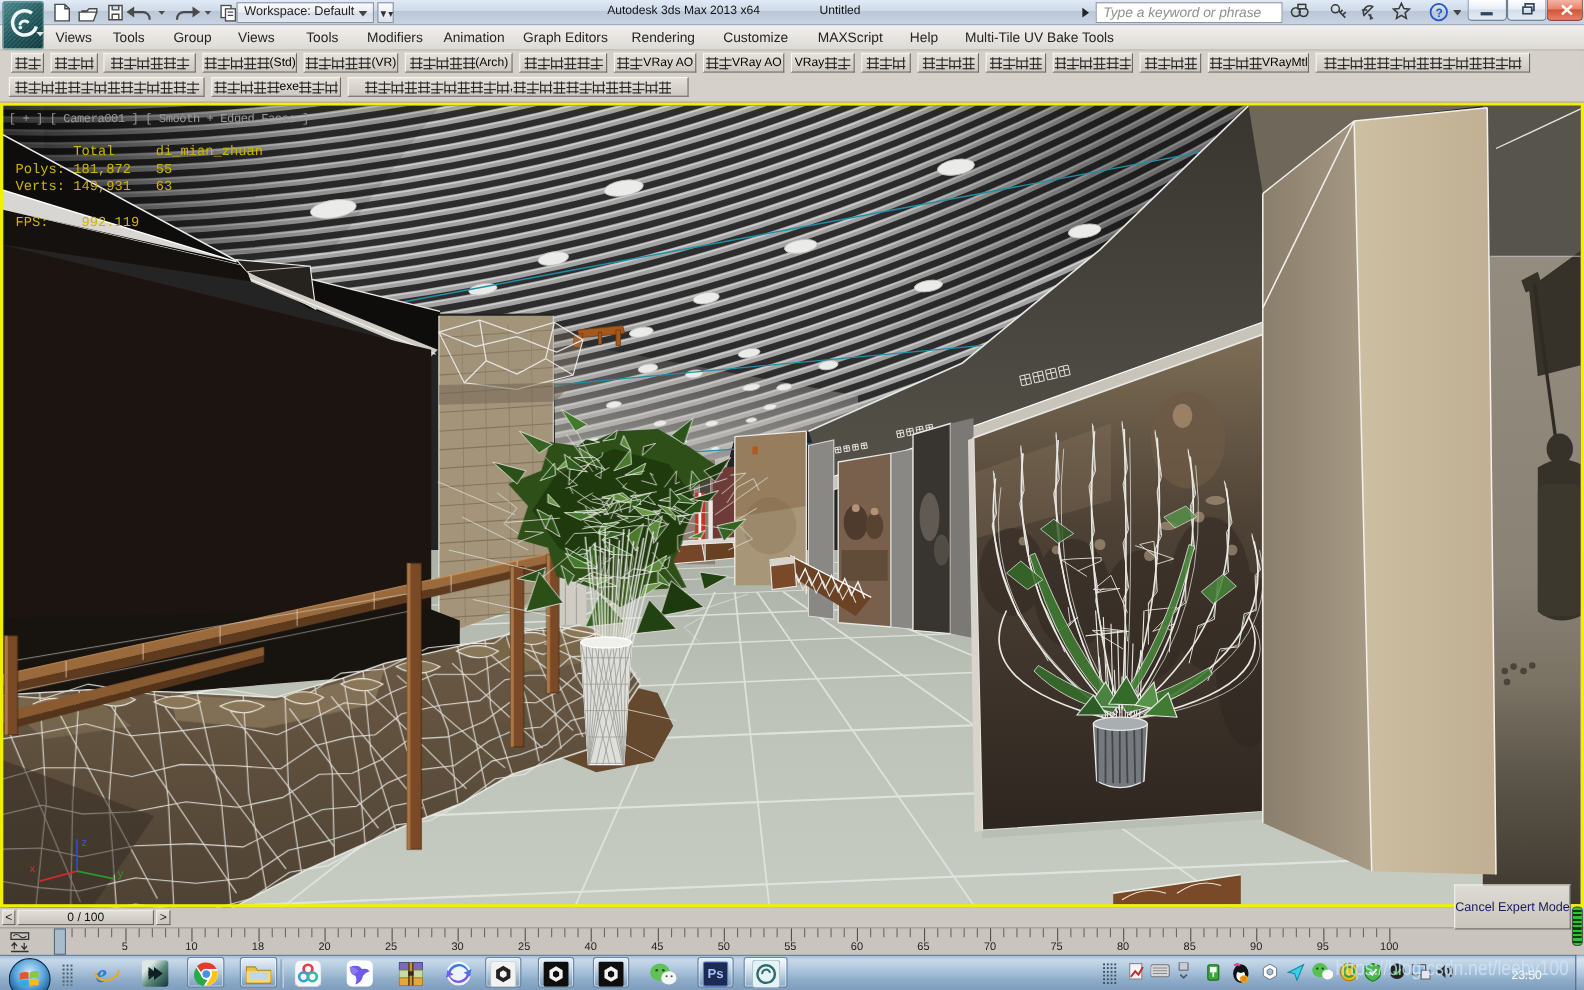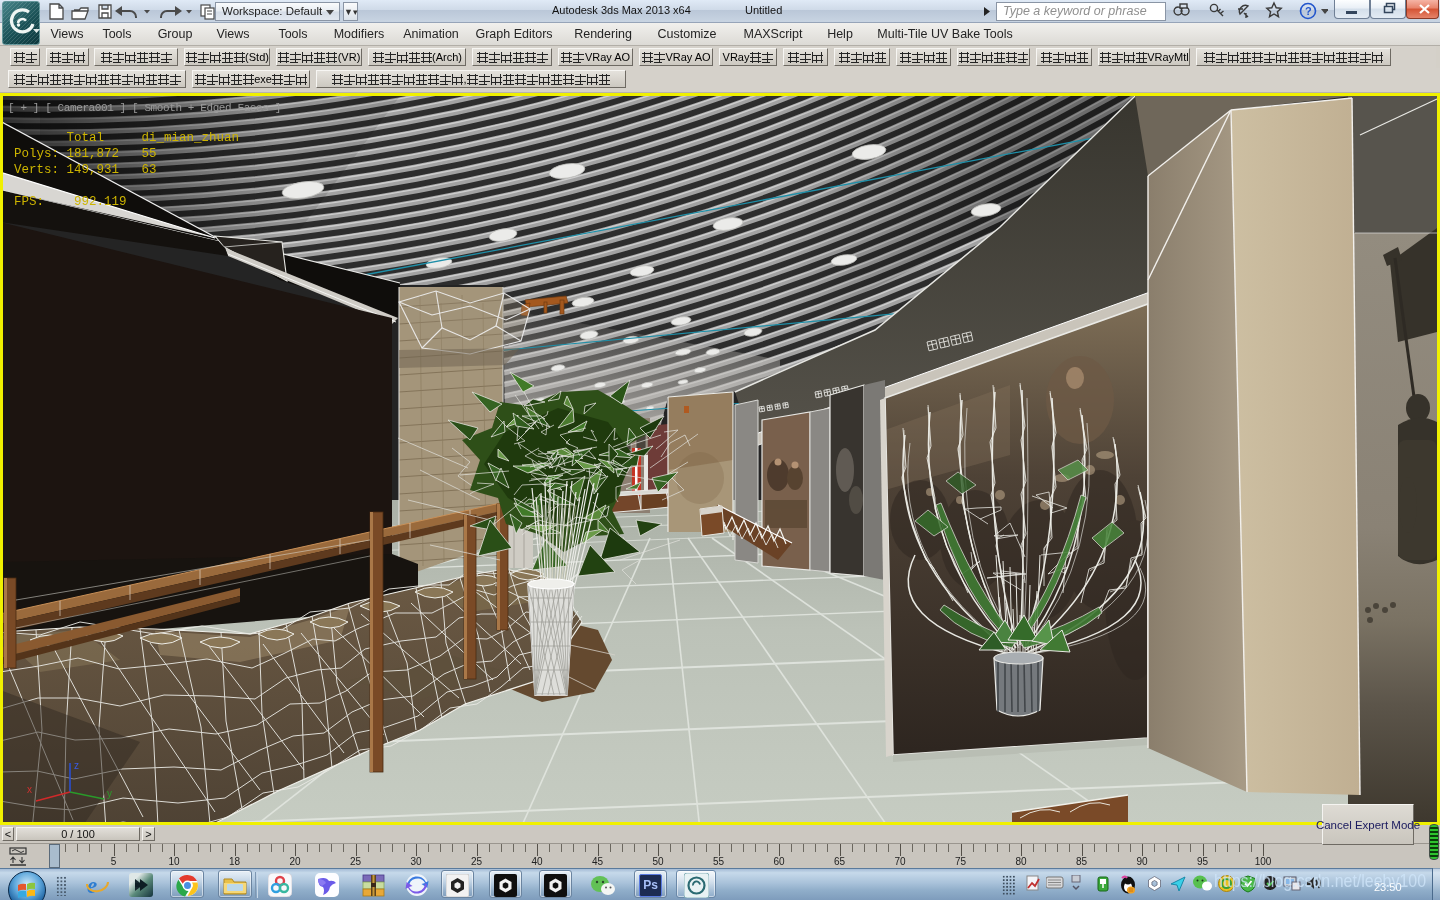--- a/index.html
+++ b/index.html
@@ -24,21 +24,21 @@
 #menu{top:23px;left:0;width:1440px;height:23px;background:linear-gradient(#f1f0ed,#dcdad5);border-bottom:1px solid #b2aea7}
 #menu span{position:absolute;top:4px;font-size:12.5px;color:#242424;transform:translateX(-50%)}
 
 #tb1{top:46px;left:0;width:1436px;height:22px;background:#d5d1ca}
 #tb2{top:68px;left:0;width:1440px;height:25px;background:#d5d1ca;border-bottom:1px solid #b8b4ad}
 .tbtn{position:absolute;top:2px;height:18px;background:linear-gradient(#e5e2dc,#ccc8c0);border:1px solid;border-color:#f7f6f3 #6e6a63 #6e6a63 #f7f6f3;display:flex;align-items:center;justify-content:center;font-size:11px;color:#000;white-space:nowrap}
 
 #trackrow{top:825px;left:0;width:1440px;height:18px;background:#ccc8c1}
 #ruler{top:843px;left:0;width:1440px;height:25px;background:#c9c5be;border-top:1px solid #9a968f}
 .rbtn{position:absolute;background:linear-gradient(#e2dfd9,#c9c5bd);border:1px solid;border-color:#f5f4f1 #6e6a63 #6e6a63 #f5f4f1;font-size:11px;color:#111;text-align:center}
-#cancelx{position:absolute;left:1322px;top:804px;width:92px;height:41px;background:linear-gradient(#dedbd4,#c9c5bd);border:1px solid;border-color:#f5f4f1 #6e6a63 #6e6a63 #f5f4f1;color:#1a1a5e;font-size:11.5px;display:flex;align-items:center;justify-content:center;z-index:3;white-space:nowrap}
+#cancelx{position:absolute;left:1322px;top:804px;width:106px;height:41px;background:linear-gradient(#dedbd4,#c9c5bd);border:1px solid;border-color:#f5f4f1 #6e6a63 #6e6a63 #f5f4f1;color:#1a1a5e;font-size:11.5px;display:flex;align-items:center;justify-content:center;z-index:3;white-space:nowrap}
 #greenw{position:absolute;left:1429px;top:824px;width:10px;height:36px;border:1px solid #45504a;border-radius:4px;background:repeating-linear-gradient(#2ec22e 0 2px,#0a3c0a 2px 4px);z-index:3}
 .tick5{position:absolute;top:0;width:1px;height:12px;background:#55514a}
 .tick1{position:absolute;top:0;width:1px;height:8px;background:#6b675f}
 .fnum{position:absolute;top:12px;font-size:10px;color:#222;transform:translateX(-50%)}
 
 #task{top:868px;left:0;width:1440px;height:32px;background:linear-gradient(#a5bcd6,#c6d9ea 12%,#a9c2da 45%,#8fadc9 70%,#7e9cbc);border-top:1px solid #5a7a9c}
 .frame{position:absolute;top:1px;height:28px;border:1px solid #6a84a0;border-radius:3px;background:linear-gradient(rgba(255,255,255,.55),rgba(255,255,255,.18) 50%,rgba(110,140,175,.22));box-shadow:inset 0 0 0 1px rgba(255,255,255,.5)}
 .frameon{background:linear-gradient(rgba(255,255,255,.8),rgba(255,255,255,.4) 50%,rgba(160,190,220,.35));border-color:#6a88a8}
 #wm{position:absolute;left:1214px;top:870px;font-size:19px;color:rgba(208,230,250,0.78);z-index:9;white-space:nowrap;transform:scaleX(0.84);transform-origin:0 0}
 #clock{position:absolute;left:1374px;top:881px;font-size:11px;color:#fff;z-index:8}

